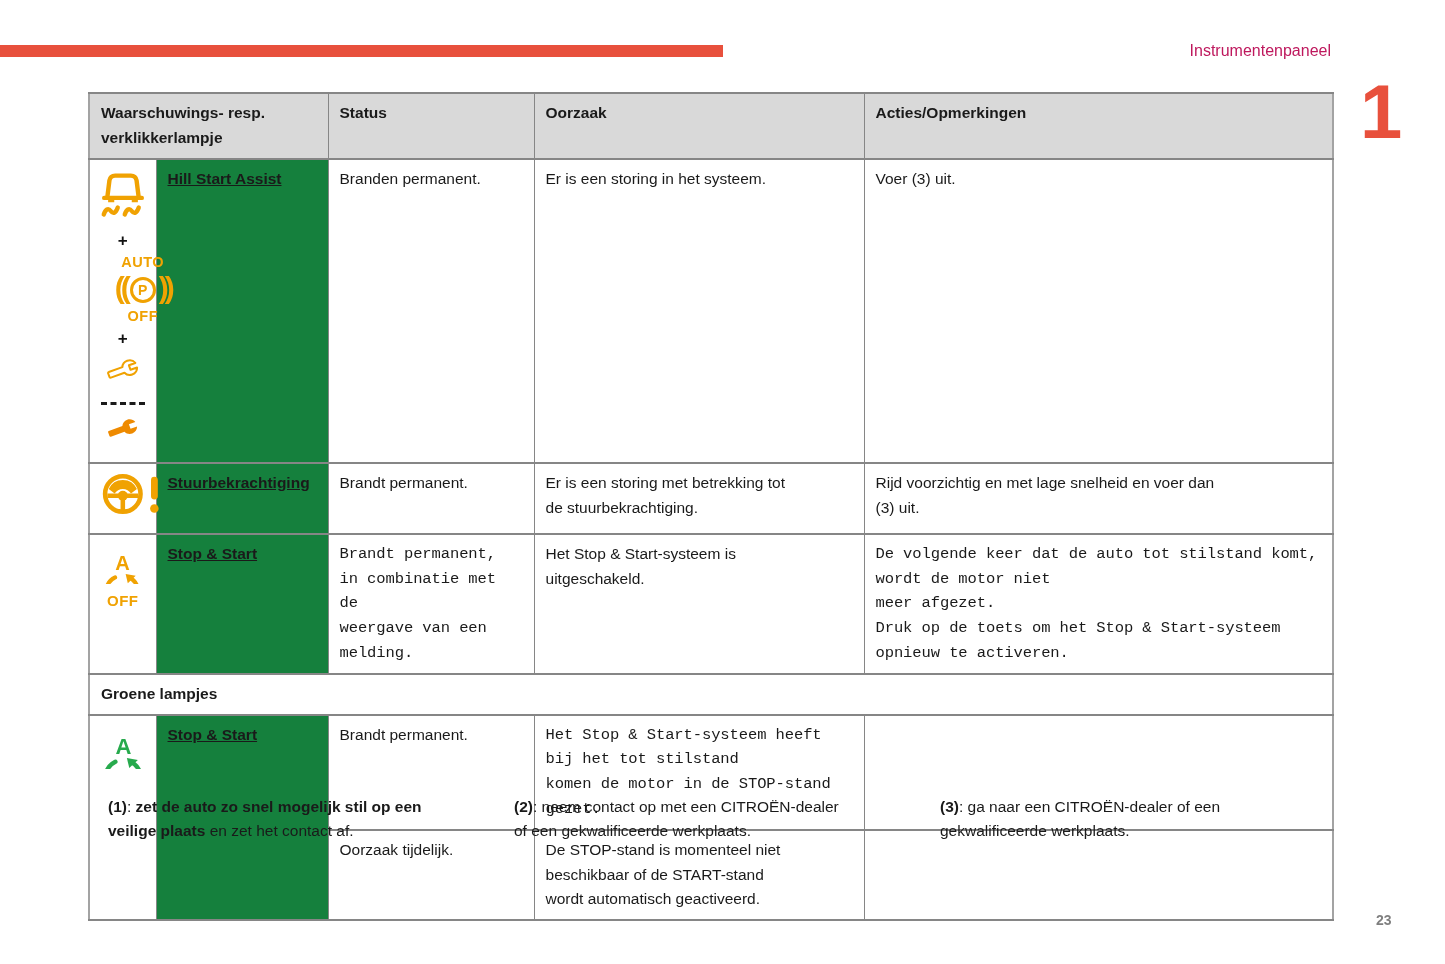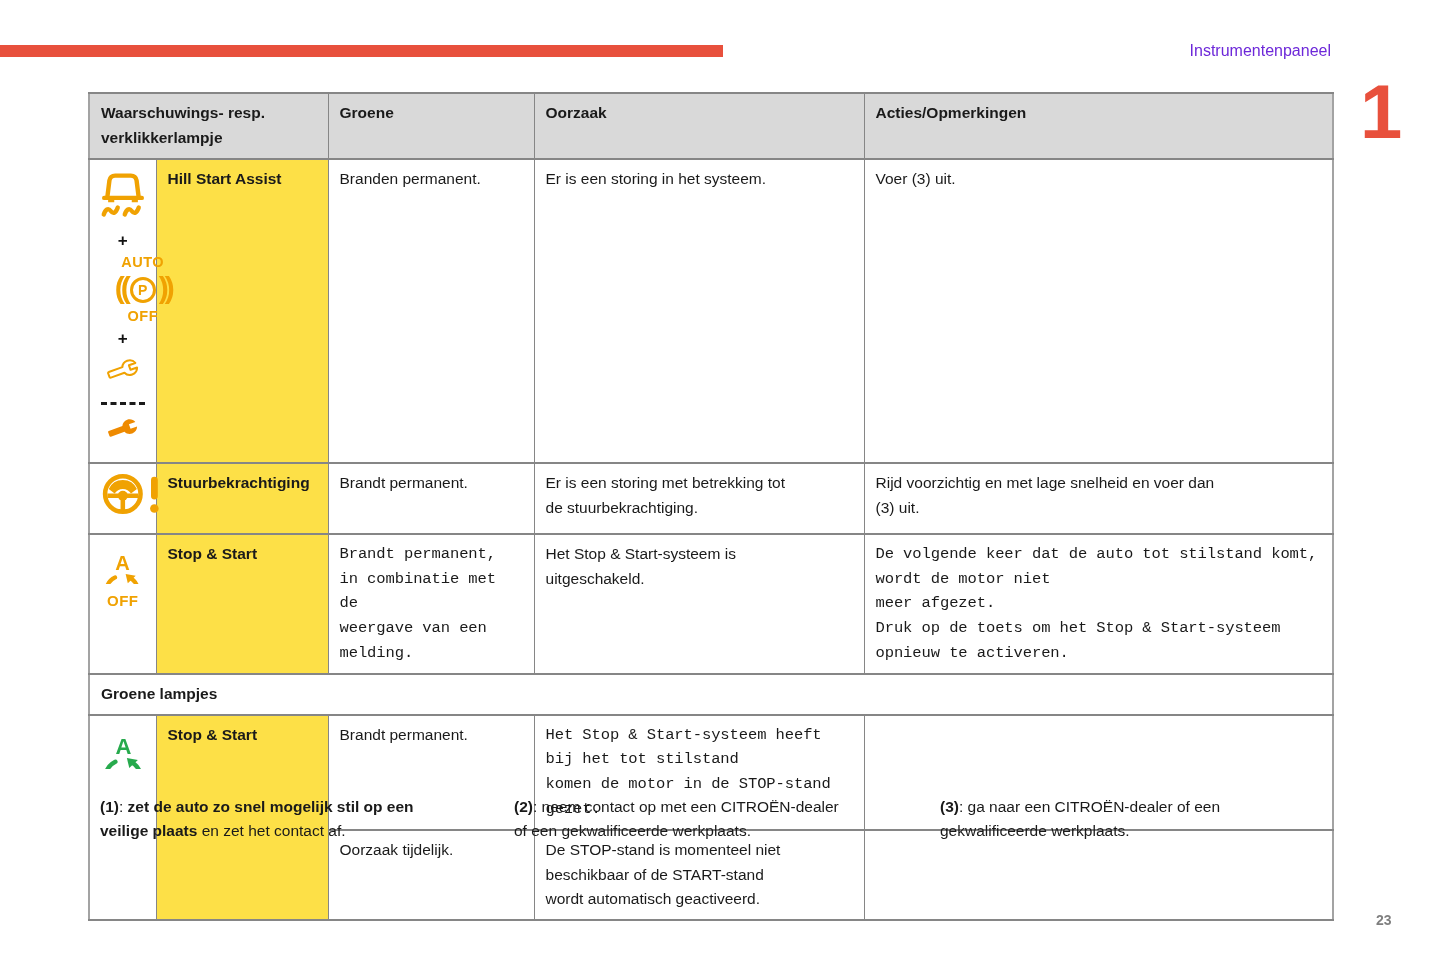--- a/index.html
+++ b/index.html
@@ -3,58 +3,58 @@
 <meta charset="utf-8">
 <style>
   html,body { margin:0; padding:0; }
   body {
     width:1445px; height:964px; position:relative;
     background:#ffffff; color:#1a1a1a;
     font-family:"Liberation Sans", sans-serif;
     overflow:hidden;
   }
   .red-bar { position:absolute; left:0; top:45px; width:723px; height:12px; background:#e8503c; }
-  .header-label { position:absolute; top:42px; right:114px; font-size:16px; color:#6d28d9; }
+  .header-label { position:absolute; top:42px; right:114px; font-size:16px; color:#be185d; }
   .chapter-num { position:absolute; left:1360px; top:74px; font-size:76px; font-weight:bold; color:#e8503c; line-height:1; }
   .page-num { position:absolute; left:1376px; top:912px; font-size:14px; font-weight:bold; color:#7f7f7f; }
 
   table.main {
     position:absolute; left:88px; top:92px; width:1244px;
     border-collapse:collapse; table-layout:fixed;
     border:2px solid #a3a3a3;
   }
   table.main th, table.main td {
     border-left:1px solid #868686; border-right:1px solid #868686;
     border-top:2px solid #868686; border-bottom:2px solid #868686;
     vertical-align:top; padding:7px 11px;
     font-size:15.5px; line-height:1.6;
   }
   thead th { background:#d9d9d9; text-align:left; font-weight:bold; padding-top:5px; padding-bottom:5px; }
   .pre { white-space:pre-line; }
-  .cell-name { background:#fde047; font-weight:bold; }
+  .cell-name { background:#15803d; font-weight:bold;text-decoration:underline; }
   .cell-icon { text-align:center; padding:8px 3px; }
   .section-row td { background:#ffffff; font-weight:bold; font-size:18px; padding:7px 12px;margin-top:8px; }
   .cond { font-size:13.8px; letter-spacing:-0.1px; line-height:1.8;font-family:Liberation Mono, monospace; }
 
   .iconstack { display:flex; flex-direction:column; align-items:center; gap:5px; }
   .plus { font-size:17px; font-weight:bold; color:#111; line-height:1; }
   .dash-sep { width:100%; border-top:3px dashed #1a1a1a; margin:1px 0; }
 
   .autop { display:flex; flex-direction:column; align-items:center; color:#f0a202;margin-left:40px; }
   .autop .auto-label, .autop .off-label { font-size:14.5px; font-weight:800; letter-spacing:0.5px; line-height:1.2; }
   .p-row { display:flex; align-items:center; height:36px; }
   .paren { font-size:30px; font-weight:700; letter-spacing:-4px; line-height:1; padding-right:3px; transform:translateY(-2px); }
   .paren.close { padding-right:0; padding-left:3px; }
   .p-circle { width:20px; height:20px; border:3.5px solid #f0a202; border-radius:50%;
               display:flex; align-items:center; justify-content:center;
               font-size:14px; font-weight:800; }
   .ss-off { color:#f0a202; font-weight:800; font-size:15px; letter-spacing:0.5px; text-align:center; margin-top:-3px; }
 
   .footnote { position:absolute; top:795px; font-size:15.5px; line-height:1.58; white-space:pre-line; }
-  #fn1 { left:100px;  width:420px; }
+  #fn1 { left:88px;  width:420px;padding-left:20px; }
   #fn2 { left:514px; width:420px; }
   #fn3 { left:940px; width:420px; }
   .b { font-weight:bold; }
 </style>
 </head>
 <body>
 
 <div class="red-bar"></div>
 <div class="header-label">Instrumentenpaneel</div>
 <div class="chapter-num">1</div>
@@ -64,21 +64,21 @@
     <col style="width:67px">
       <col style="width:172px">
       <col style="width:206px">
       <col style="width:330px">
       <col style="width:469px">
   </colgroup>
   <thead>
     <tr style="height:38px">
       <th colspan="2" class="pre">Waarschuwings- resp.
 verklikkerlampje</th>
-      <th>Groene</th>
+      <th>Status</th>
       <th>Oorzaak</th>
       <th>Acties/Opmerkingen</th>
     </tr>
   </thead>
   <tbody>
 
     <tr style="height:276px">
       <td class="cell-icon">
         <div class="iconstack">
           <span>

